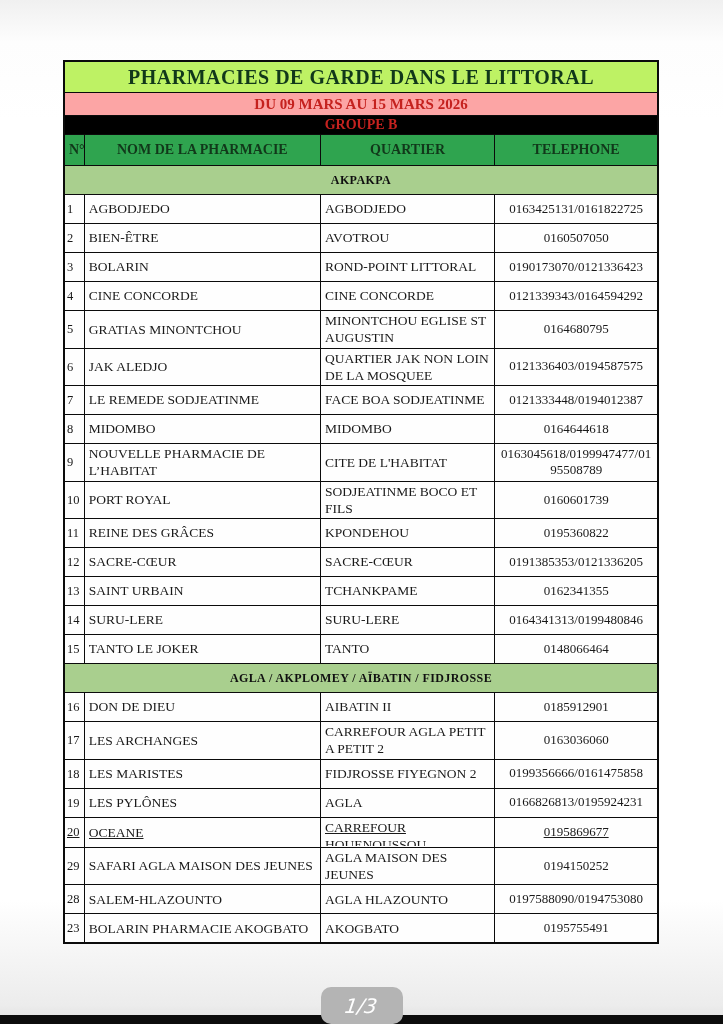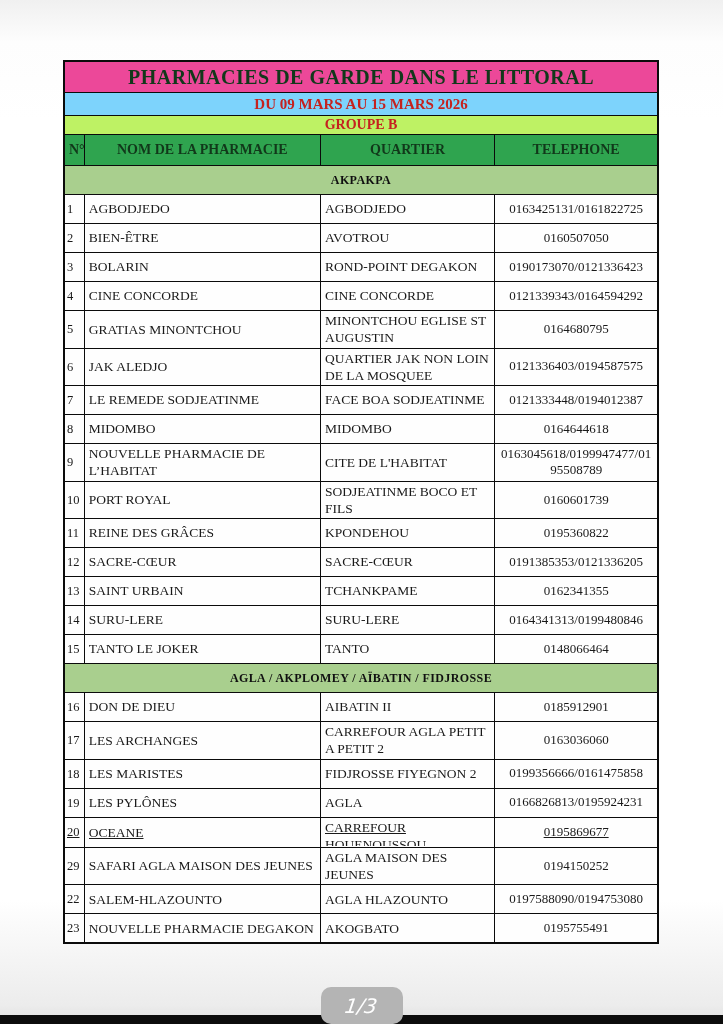--- a/index.html
+++ b/index.html
@@ -30,38 +30,38 @@
     padding: 1px 4px;
     vertical-align: middle;
     overflow: hidden;
   }
   col.c-num { width: 20px; }
   col.c-name { width: 233px; }
   col.c-quartier { width: 172px; }
   col.c-phone { width: 161px; }
 
   tr.title-row td {
-    background: #ec4899;
+    background: #bef264;
     color: #11381a;
     font-weight: bold;
     text-align: center;
     font-size: 20px;
     letter-spacing: 0.5px;
     height: 28px;
   }
   tr.date-row td {
-    background: #7dd3fc;
+    background: #fca5a5;
     color: #c5221f;
     font-weight: bold;
     text-align: center;
     font-size: 15px;
     height: 20px;
   }
   tr.group-row td {
-    background: #bef264;
+    background: #000000;
     color: #c5221f;
     font-weight: bold;
     text-align: center;
     font-size: 14px;
     height: 16px;
   }
   tr.cols-row th {
     background: #2fa44f;
     color: #11381a;
     font-weight: bold;
@@ -188,21 +188,21 @@
         </td>
       </tr>
       <tr class="data-row">
         <td class="cell-number">
           <div class="cellwrap">3</div>
         </td>
         <td class="cell-name">
           <div class="cellwrap">BOLARIN</div>
         </td>
         <td class="cell-quartier">
-          <div class="cellwrap">ROND-POINT DEGAKON</div>
+          <div class="cellwrap">ROND-POINT LITTORAL</div>
         </td>
         <td class="cell-phone">
           <div class="cellwrap">0190173070/0121336423</div>
         </td>
       </tr>
       <tr class="data-row">
         <td class="cell-number">
           <div class="cellwrap">4</div>
         </td>
         <td class="cell-name">
@@ -451,38 +451,38 @@
         </td>
         <td class="cell-quartier">
           <div class="cellwrap">AGLA MAISON DES JEUNES</div>
         </td>
         <td class="cell-phone">
           <div class="cellwrap">0194150252</div>
         </td>
       </tr>
       <tr class="data-row">
         <td class="cell-number">
-          <div class="cellwrap">22</div>
+          <div class="cellwrap">28</div>
         </td>
         <td class="cell-name">
           <div class="cellwrap">SALEM-HLAZOUNTO</div>
         </td>
         <td class="cell-quartier">
           <div class="cellwrap">AGLA HLAZOUNTO</div>
         </td>
         <td class="cell-phone">
           <div class="cellwrap">0197588090/0194753080</div>
         </td>
       </tr>
       <tr class="data-row">
         <td class="cell-number">
           <div class="cellwrap">23</div>
         </td>
         <td class="cell-name">
-          <div class="cellwrap">NOUVELLE PHARMACIE DEGAKON</div>
+          <div class="cellwrap">BOLARIN PHARMACIE AKOGBATO</div>
         </td>
         <td class="cell-quartier">
           <div class="cellwrap">AKOGBATO</div>
         </td>
         <td class="cell-phone">
           <div class="cellwrap">0195755491</div>
         </td>
       </tr>
     </tbody>
 </table>

